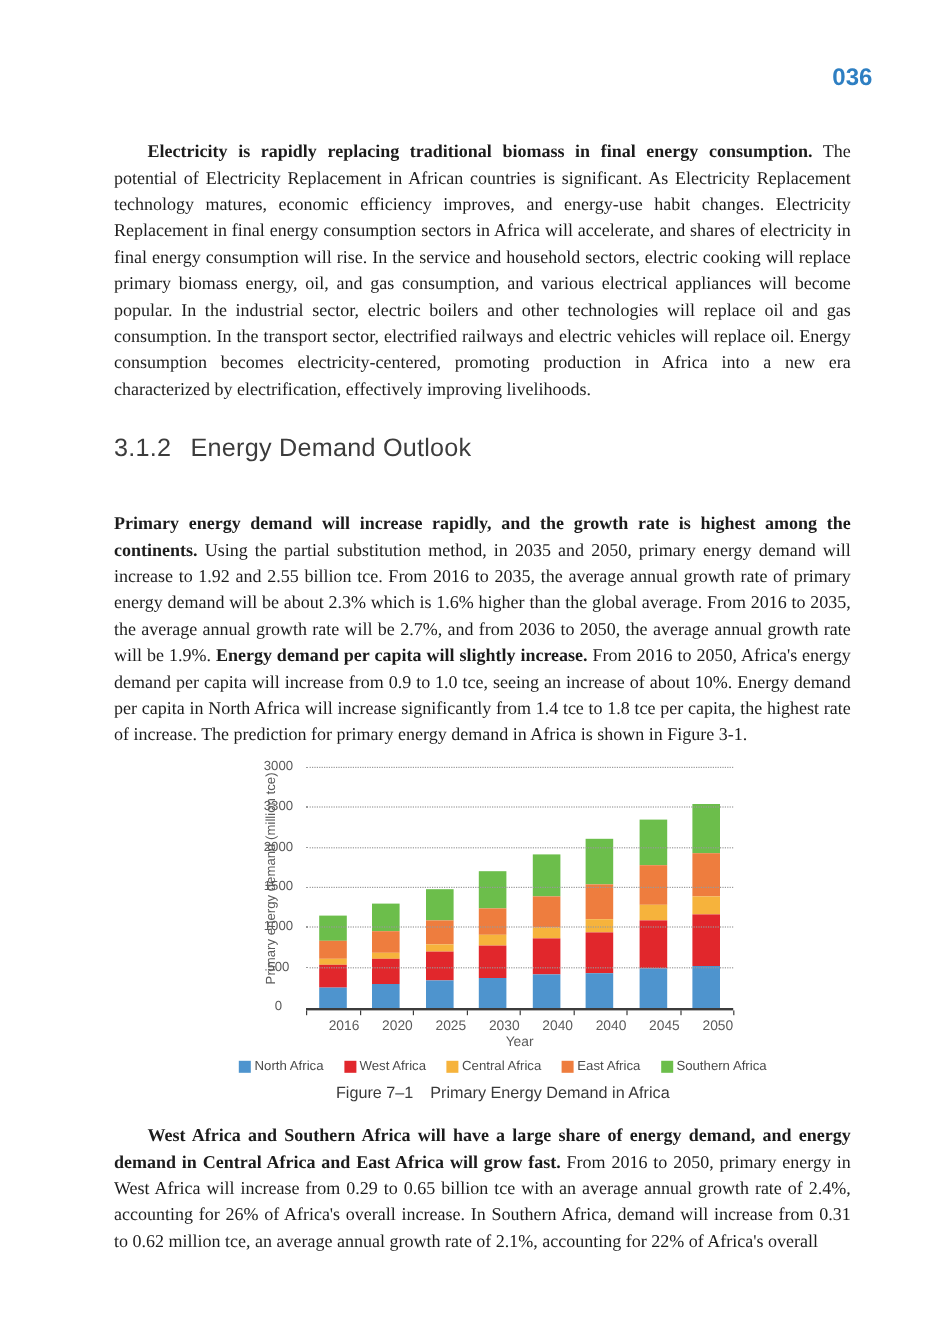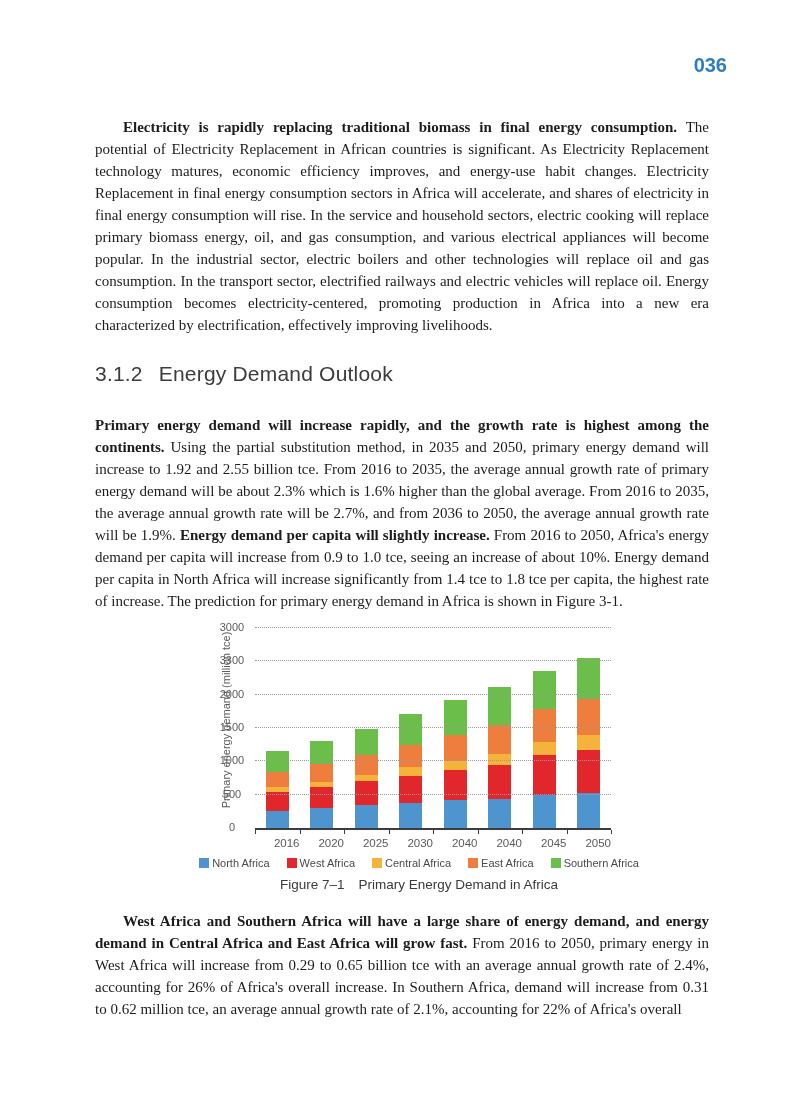--- a/index.html
+++ b/index.html
@@ -21,21 +21,21 @@
   }
   .para{
     font-size:15px;line-height:22px;
     text-align:justify;margin:0 0 14px 0;
   }
   .para.indent{ text-indent:28px; }
   .para b{ font-weight:700; }
   #section-heading{
     font-family:"Liberation Sans", sans-serif;
     font-size:21px;color:#3c3c3c;font-weight:400;
-    margin:26px 0 28px 0;letter-spacing:0.2px;
+    margin:26px 0 40px 0;letter-spacing:0.2px;
   }
   #section-heading .sec-num{ margin-right:16px; }
 
   
   #figure-block{
     margin:16px 0 18px 104px;
     width:420px;
     font-family:"Liberation Sans", sans-serif;
   }
   #chart-wrap{ display:flex; }
@@ -227,20 +227,21 @@
       <div id="x-labels">
           <div class="x-label">2016</div>
           <div class="x-label">2020</div>
           <div class="x-label">2025</div>
           <div class="x-label">2030</div>
           <div class="x-label">2040</div>
           <div class="x-label">2040</div>
           <div class="x-label">2045</div>
           <div class="x-label">2050</div>
         </div>
+      <div id="chart-x-title">Year</div>
       <div id="chart-legend">
           <div class="legend-item">
             <span class="legend-swatch" style="background: rgb(78, 148, 206);"></span>
             <span class="legend-label">North Africa</span>
           </div>
           <div class="legend-item">
             <span class="legend-swatch" style="background: rgb(225, 39, 44);"></span>
             <span class="legend-label">West Africa</span>
           </div>
           <div class="legend-item">

